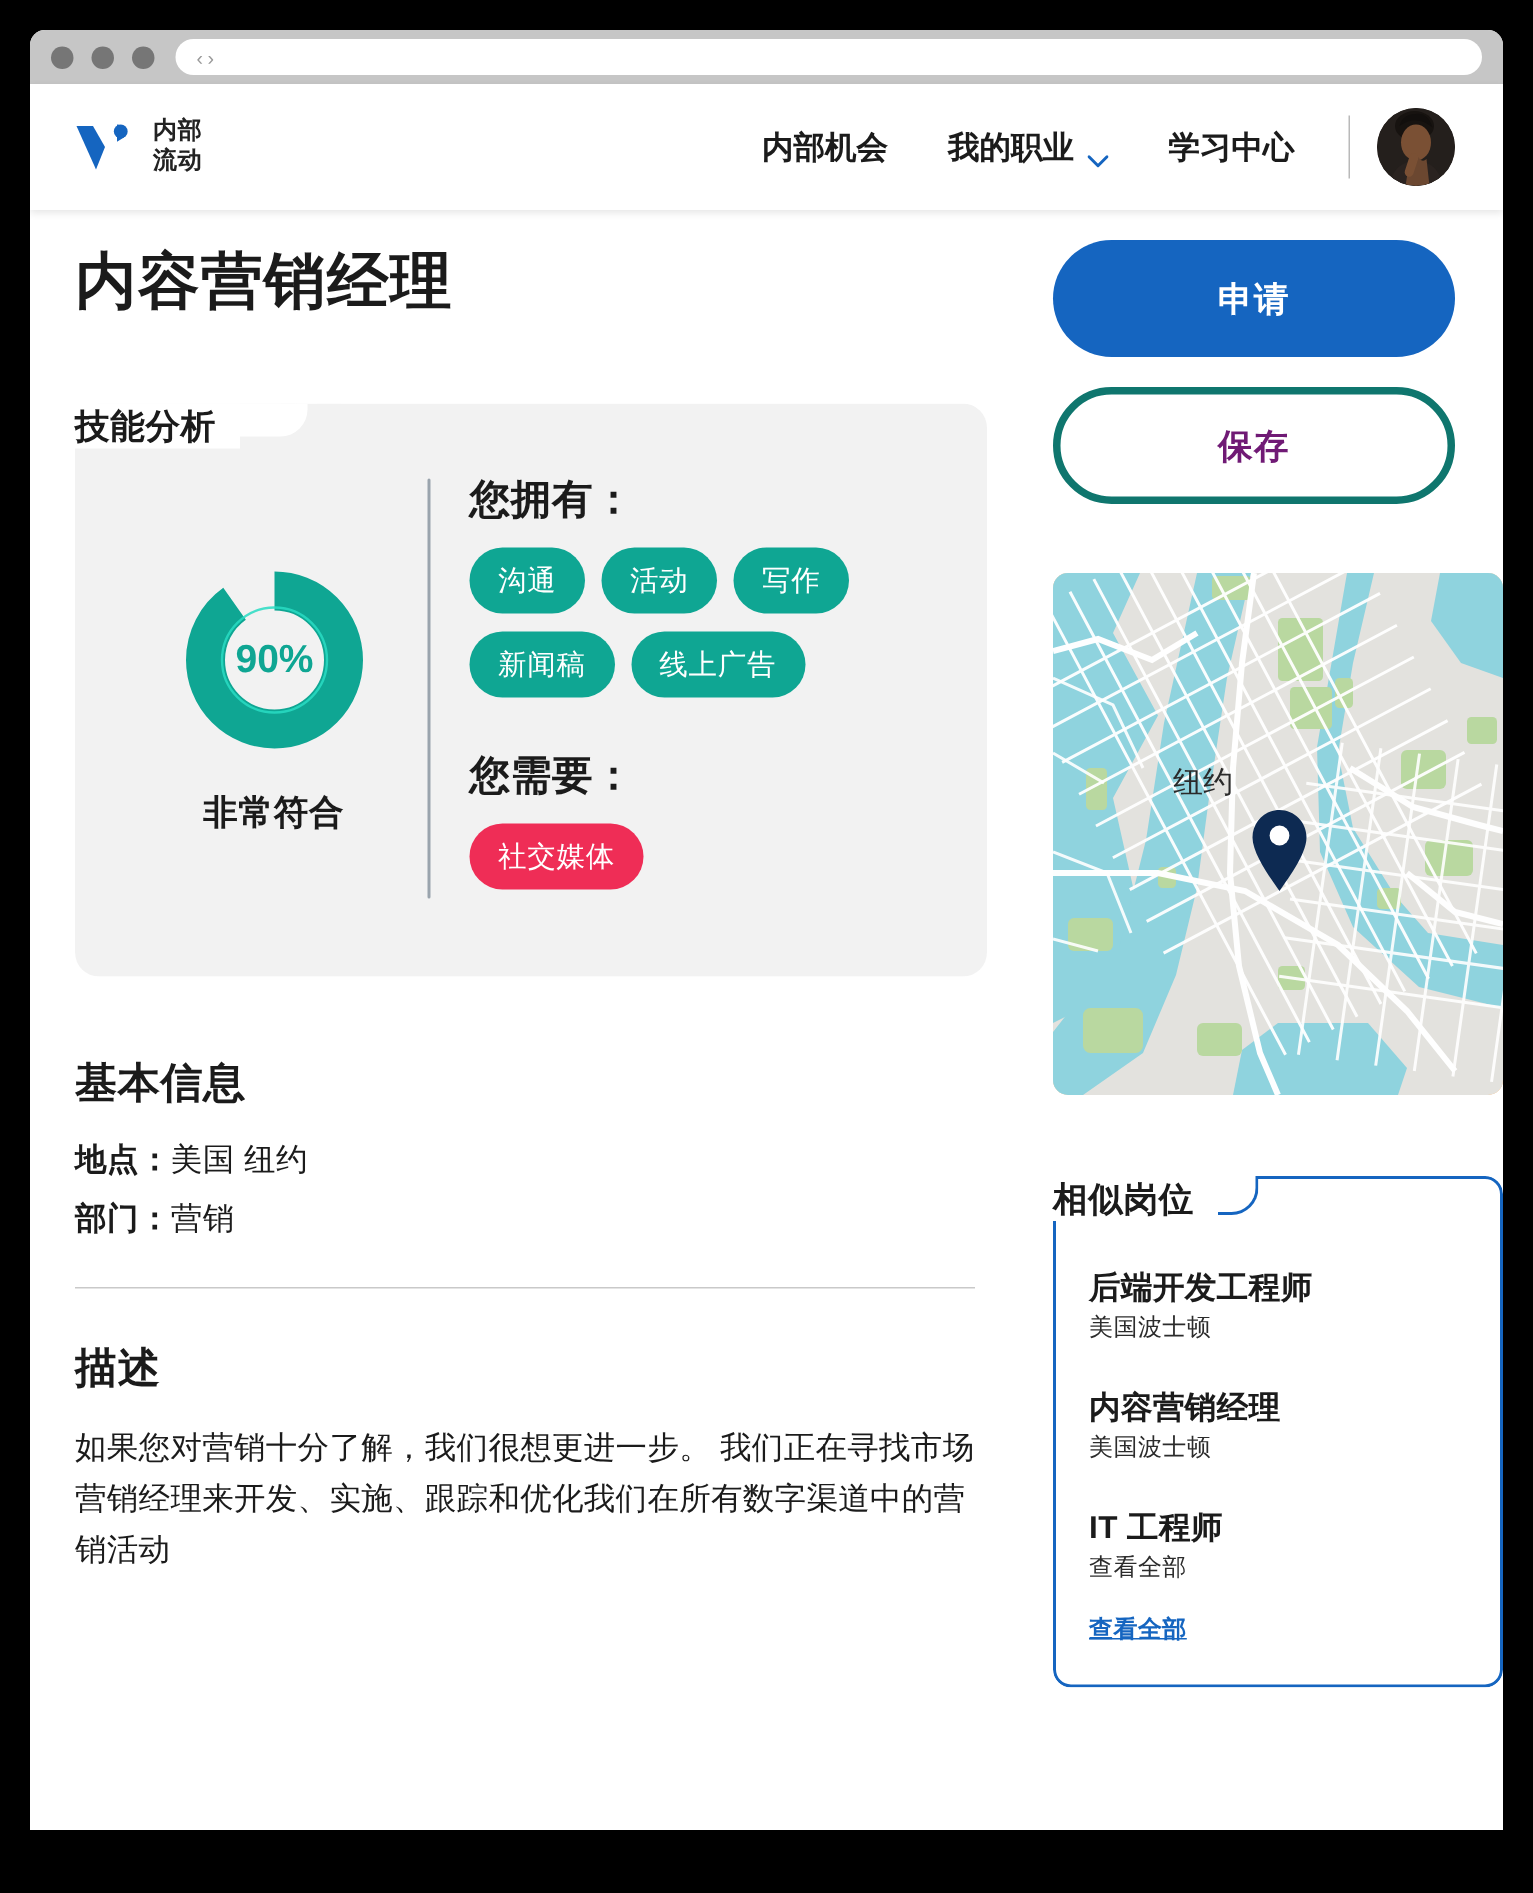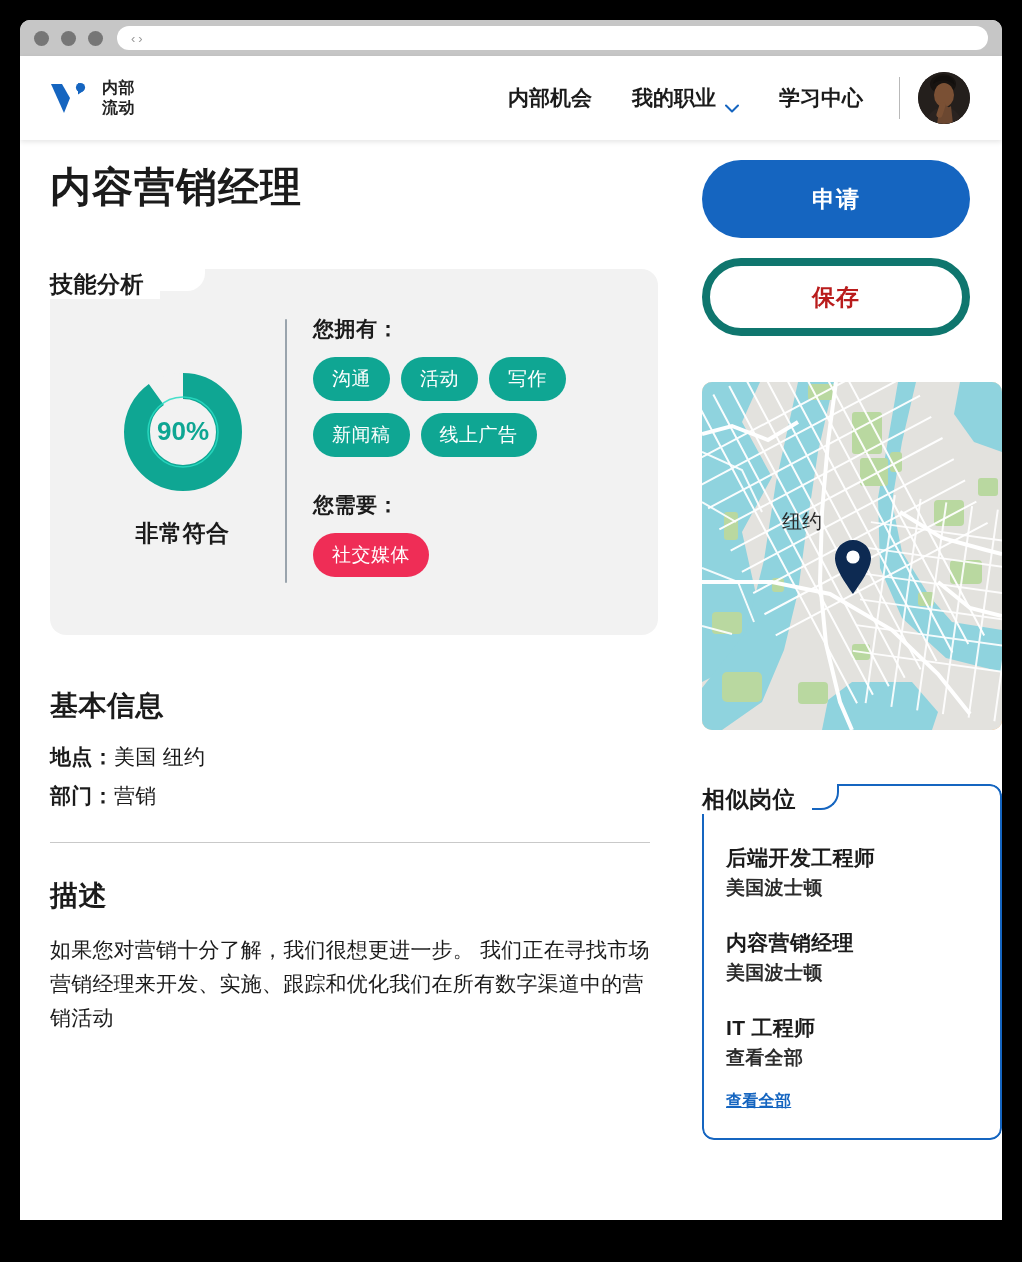--- a/index.html
+++ b/index.html
@@ -191,21 +191,21 @@
   .skill-divider {
     width: 2px;
     background: #9aa4ad;
     margin: 6px 26px 6px 0;
     border-radius: 1px;
     flex: none;
   }
 
   .skill-lists { flex: 1; padding-top: 2px; }
   .skill-label {
-    font-size: 21px;
+    font-size: 27px;
     font-weight: 700;
     color: #1b1b1b;
     margin-bottom: 14px;
     letter-spacing: .5px;
   }
   .tag-row { display: flex; flex-wrap: wrap; gap: 11px; margin-bottom: 12px; }
   .tag {
     color: #ffffff;
     font-size: 19px;
     font-weight: 500;
@@ -259,22 +259,22 @@
     height: 78px;
     border-radius: 40px;
     font-size: 23px;
     font-weight: 700;
     cursor: pointer;
     letter-spacing: 1px;
   }
   .btn-primary { background: #1565c0; color: #fff; border: none; }
   .btn-secondary {
     background: #fff;
-    color: #b91c1c;
-    border: 8px solid #0f766e;
+    color: #701a75;
+    border: 5px solid #0f766e;
     margin-top: 20px;
   }
 
   .map-card {
     margin-top: 46px;
     width: 300px;
     height: 348px;
     border-radius: 10px;
     overflow: hidden;
     background: #fdba74;
@@ -315,22 +315,22 @@
   .job-item { margin-bottom: 20px; margin-top: 28px; }
   .job-item:last-of-type { margin-bottom: 22px; }
   .job-item-title {
     font-size: 21px;
     font-weight: 700;
     color: #1b1b1b;
     margin-bottom: 3px;
     letter-spacing: .3px;
   }
   .job-item-loc {
-    font-size: 19px;
-    font-weight: 700;
+    font-size: 16px;
+    font-weight: 400;
     color: #2c2c2c;
     letter-spacing: .3px;
   }
   .see-all {
     font-size: 16px;
     font-weight: 700;
     color: #1565c0;
     text-decoration: underline;
     cursor: pointer;
     letter-spacing: .3px;

